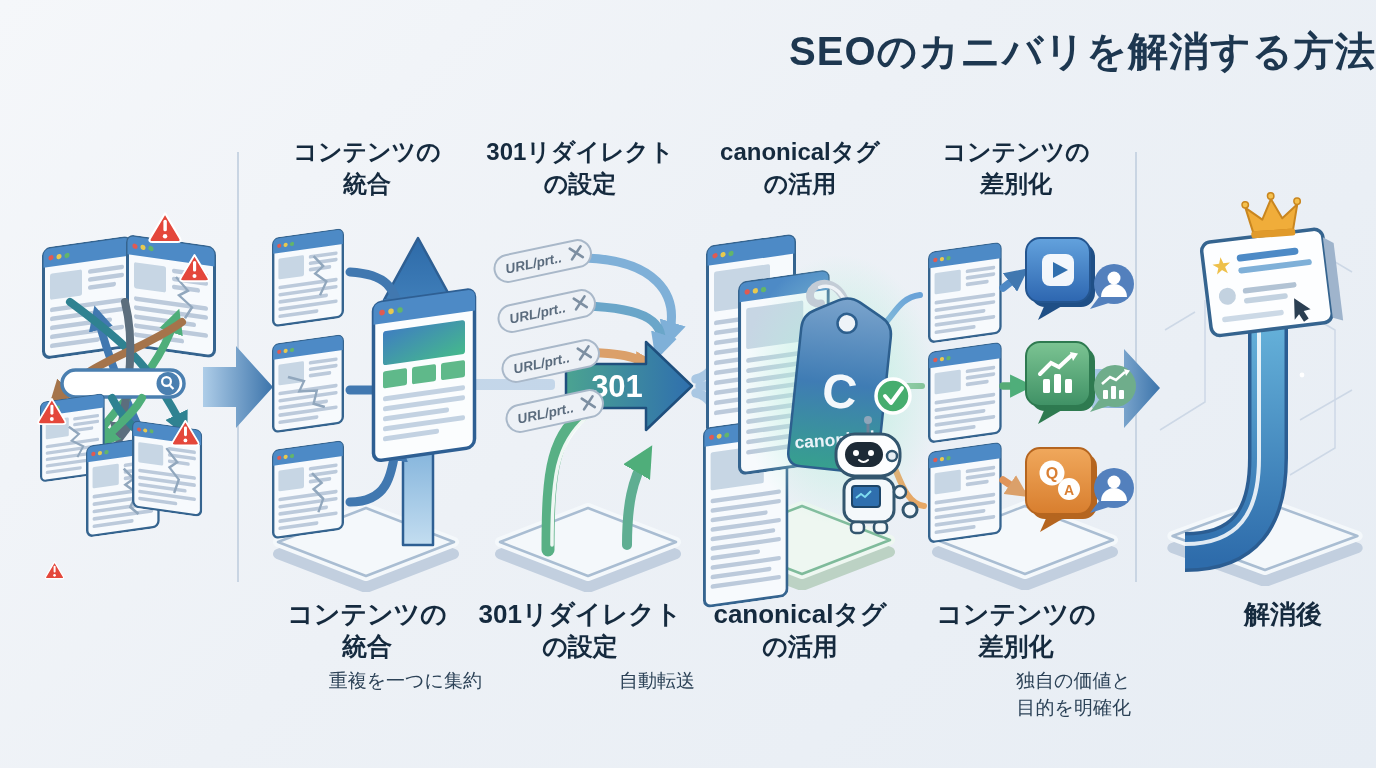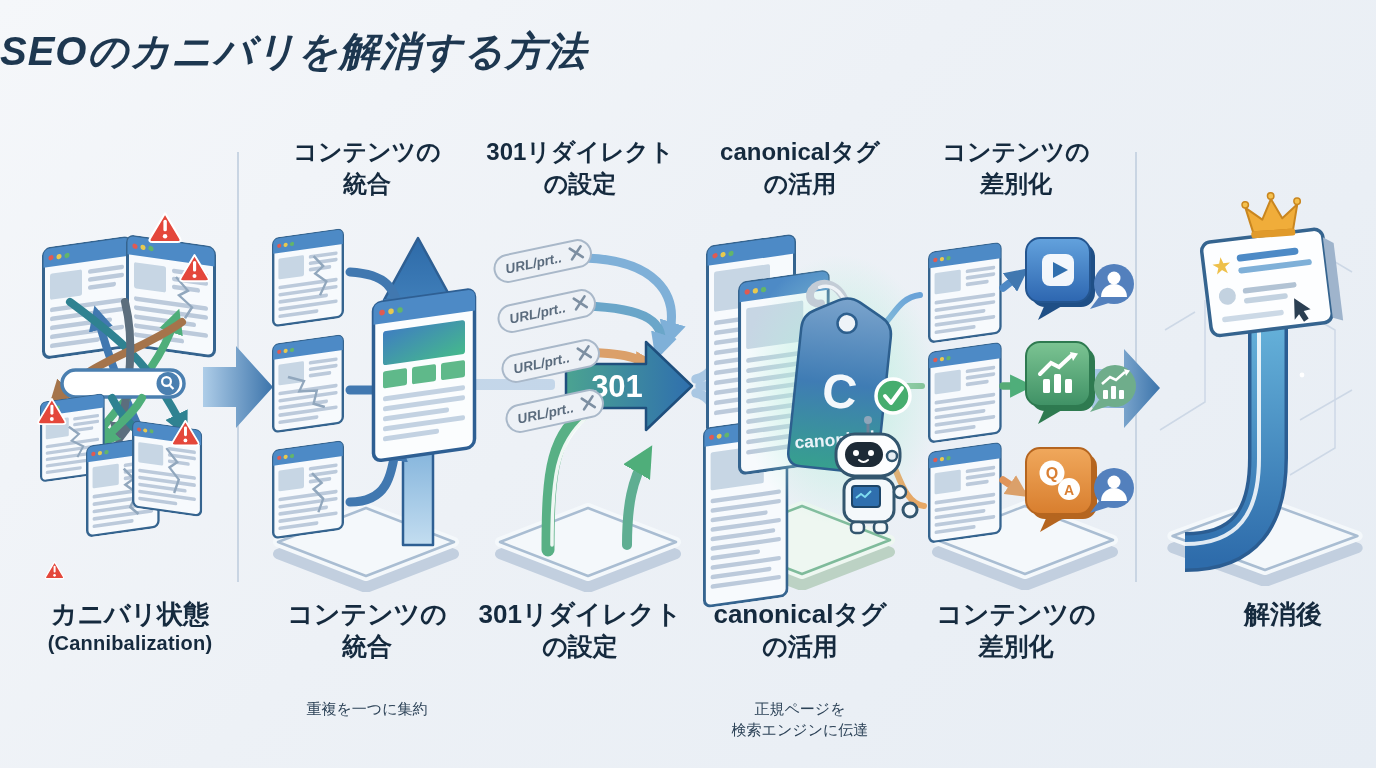--- a/index.html
+++ b/index.html
@@ -1,29 +1,29 @@
 <!DOCTYPE html>
 <html><head>
 <meta charset="utf-8">
 <style>
   html,body{margin:0;padding:0;}
   body{font-family:"Liberation Sans","DejaVu Sans",sans-serif;}
   .canvas{position:relative;width:1376px;height:768px;overflow:hidden;
     background:linear-gradient(135deg,#f5f7fa 0%,#edf1f6 45%,#e7edf4 100%);}
   svg.art{position:absolute;left:0;top:0;}
-  .title{position:absolute;top:24px;left:0;width:100%;text-align:left;
-    font-size:40px;font-weight:800;color:#1d3750;letter-spacing:1px;font-style:italic;}
+  .title{position:absolute;top:24px;left:0;width:100%;text-align:right;
+    font-size:40px;font-weight:800;color:#1d3750;letter-spacing:1px;}
   .head{position:absolute;top:136px;width:230px;text-align:center;
     font-size:24px;font-weight:800;color:#152a3e;line-height:1.32;}
   .bottom{position:absolute;top:598px;text-align:center;color:#152a3e;}
   .bottom .b1{font-size:26px;font-weight:800;line-height:1.25;}
   .bottom .b2{font-size:25px;font-weight:800;line-height:1.25;}
   .bottom .b2.latin{font-size:20px;letter-spacing:.2px;}
-  .sub{position:absolute;top:698px;width:230px;text-align:center;
-    font-size:15px;font-weight:500;color:#2c4257;line-height:1.42;}
+  .sub{position:absolute;top:668px;width:230px;text-align:right;
+    font-size:19px;font-weight:500;color:#2c4257;line-height:1.42;}
   text{font-family:"Liberation Sans","DejaVu Sans",sans-serif;}
 </style>
 </head>
 <body>
 
 <div class="canvas">
 
 <svg class="art" width="1376" height="768" viewBox="0 0 1376 768">
 <defs>
   <linearGradient id="gArrow" x1="0" y1="0" x2="1" y2="0">
@@ -484,24 +484,20 @@
 </div>
 <div class="head" style="left:685px">
   <div>canonicalタグ</div>
   <div>の活用</div>
 </div>
 <div class="head" style="left:901px">
   <div>コンテンツの</div>
   <div>差別化</div>
 </div>
 
-<div class="bottom" style="left:10px;width:240px">
-  <div class="b1">カニバリ状態</div>
-  <div class="b2 latin">(Cannibalization)</div>
-</div>
 <div class="bottom" style="left:252px;width:230px">
   <div class="b1">コンテンツの</div>
   <div class="b2">統合</div>
 </div>
 <div class="bottom" style="left:465px;width:230px">
   <div class="b1">301リダイレクト</div>
   <div class="b2">の設定</div>
 </div>
 <div class="bottom" style="left:685px;width:230px">
   <div class="b1">canonicalタグ</div>
@@ -513,19 +509,20 @@
 </div>
 <div class="bottom" style="left:1152px;width:262px">
   <div class="b1">解消後</div>
 </div>
 
 <div class="sub" style="left:252px">
   <div>重複を一つに集約</div>
   <div></div>
 </div>
 <div class="sub" style="left:465px">
-</div>
-<div class="sub" style="left:685px">
-  <div>正規ページを</div>
-  <div>検索エンジンに伝達</div>
+  <div>自動転送</div>
+</div>
+<div class="sub" style="left:901px">
+  <div>独自の価値と</div>
+  <div>目的を明確化</div>
 </div>
 
 </div>
 
 </body></html>

